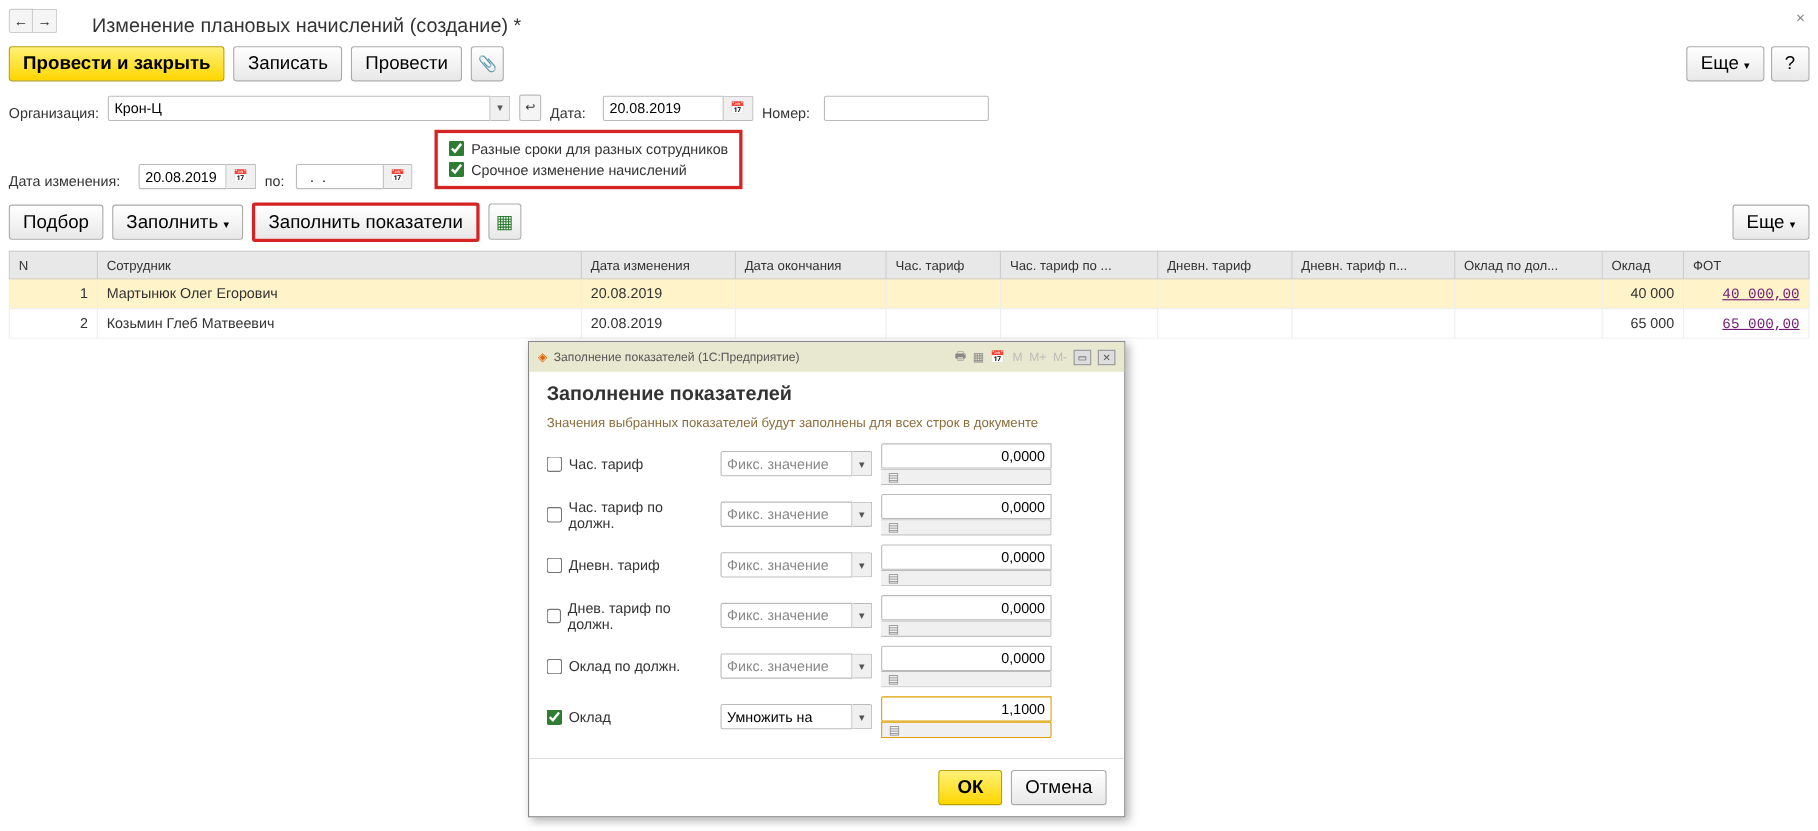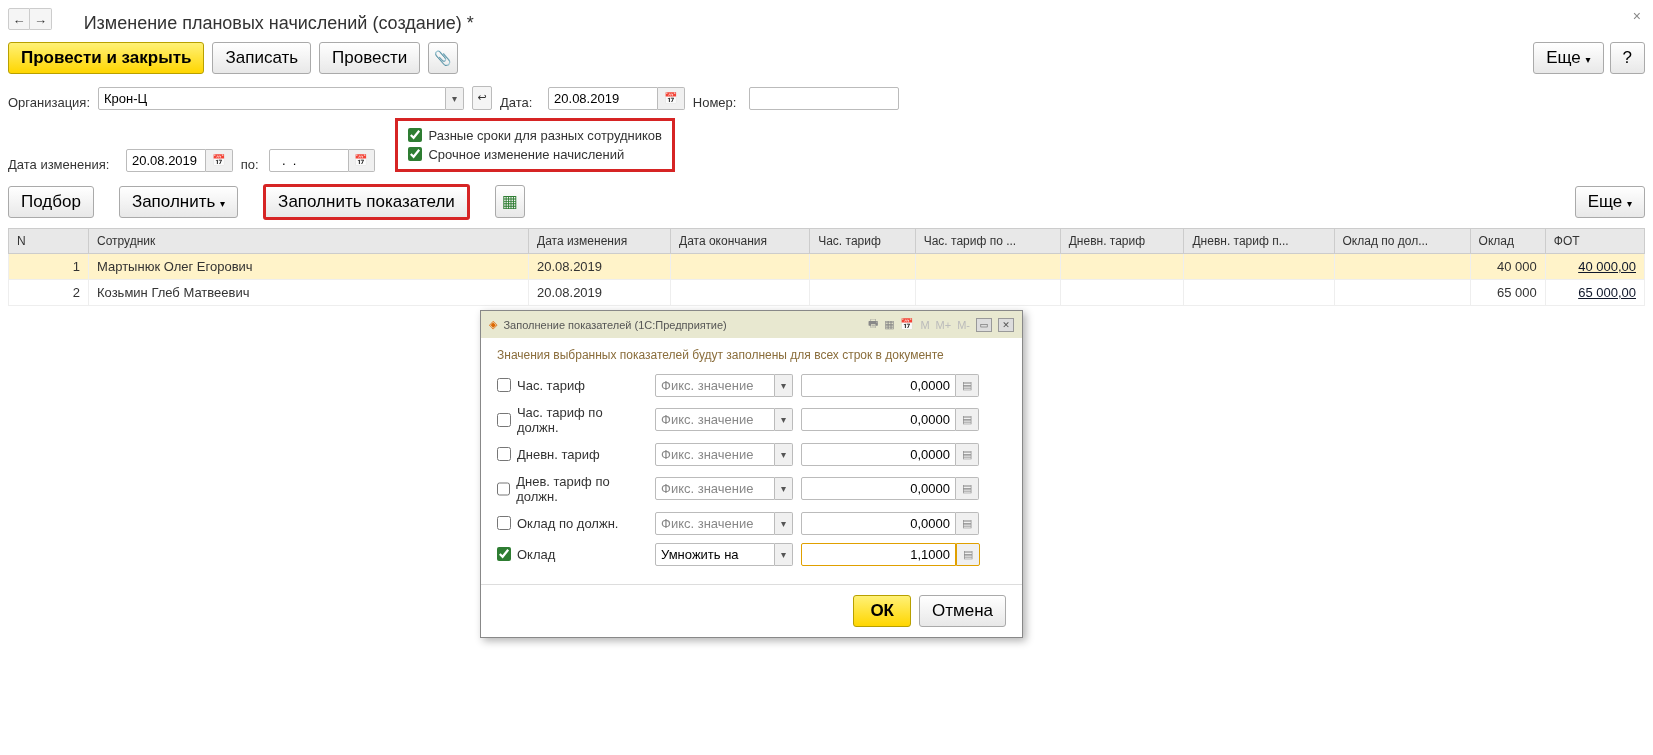--- a/index.html
+++ b/index.html
@@ -25,45 +25,45 @@
 .input-group { display: flex; }
 .input-group .form-input { border-radius: 2px 0 0 2px; }
 .input-btn { border: 1px solid #bbb; border-left: none; background: #f0f0f0; padding: 0 6px; cursor: pointer; font-size: 11px; color: #555; display: flex; align-items: center; }
 .input-btn:last-child { border-radius: 0 2px 2px 0; }
 .link-btn { border: 1px solid #bbb; background: #f5f5f5; width: 20px; height: 24px; display: flex; align-items: center; justify-content: center; border-radius: 2px; cursor: pointer; font-size: 11px; }
 
 .checkbox-block { border: 3px solid #d62424; padding: 5px 10px; margin-left: 12px; }
 .checkbox-row { display: flex; align-items: center; gap: 6px; padding: 2px 0; }
 .chk { width: 14px; height: 14px; accent-color: #2e7d32; }
 
-.toolbar2 { display: flex; align-items: center; padding: 8px; gap: 25px; }
+.toolbar2 { display: flex; align-items: center; padding: 8px; gap: 8px; }
 .highlight-btn { border: 3px solid #d62424; }
 
 .grid-wrap { margin: 0 8px; }
 table.grid { width: 100%; border-collapse: collapse; }
 table.grid th { background: #e8e8e8; border: 1px solid #ccc; padding: 5px 8px; text-align: left; font-weight: normal; font-size: 12px; }
 table.grid td { border: 1px solid #eee; padding: 5px 8px; font-size: 13px; }
 table.grid tr.sel td { background: #fff3c9; }
 .num { text-align: right; }
-.link-num { text-decoration: underline; color: #0f172a; }
+.link-num { text-decoration: underline; color: #701a75; font-family: Liberation Mono, monospace; }
 
 
 .dialog { position: absolute; top: 310px; left: 480px; width: 543px; background: #fff; border: 1px solid #888; box-shadow: 3px 3px 8px rgba(0,0,0,0.3); }
 .dlg-titlebar { background: #e8e8d0; padding: 4px 8px; display: flex; align-items: center; gap: 6px; font-size: 11px; color: #555; }
 .dlg-titlebar .spacer { flex: 1; }
 .dlg-win-btn { width: 16px; height: 14px; border: 1px solid #999; background: #ddd; font-size: 9px; display: flex; align-items: center; justify-content: center; cursor: pointer; }
 .dlg-body { padding: 10px 16px; }
 .dlg-heading { font-size: 18px; font-weight: bold; margin-bottom: 8px; }
 .dlg-sub { font-size: 12px; color: #8a6d3b; margin-bottom: 10px; line-height: 1.3; }
 .dlg-row { display: flex; align-items: center; gap: 8px; margin-bottom: 8px; }
 .dlg-row .lbl { display: flex; align-items: center; gap: 6px; width: 150px; font-size: 13px; }
 .dlg-dd { display: flex; }
 .dlg-dd .form-input { width: 120px; border-radius: 2px 0 0 2px; color: #888; }
 .dlg-dd .input-btn { width: 18px; justify-content: center; }
-.dlg-val-group { display: flex; }
+.dlg-val-group { display: flex; flex-direction: column; }
 .dlg-val { width: 155px; text-align: right; border-radius: 2px 0 0 2px; }
 .dlg-row.active .form-input { color: #000; }
 .dlg-row.active .yellow { border: 1px solid #e0a000; }
 .dlg-footer { padding: 10px 16px; border-top: 1px solid #ddd; display: flex; justify-content: flex-end; gap: 8px; }
 
 .clip-icon::before { content: "📎"; font-size: 14px; }
 .col-icon::before { content: "▦"; color: #2e7d32; }
 .cal-icon::before { content: "📅"; font-size: 11px; }
 .dd-icon::before { content: "▾"; font-size: 10px; }
 .calc-icon::before { content: "▤"; font-size: 11px; color: #888; }
@@ -196,20 +196,21 @@
     <span style="color:#888;">🖶</span>
     <span style="color:#888;">▦</span>
     <span style="color:#c77;">📅</span>
     <span style="color:#bbb;">M</span>
     <span style="color:#bbb;">M+</span>
     <span style="color:#bbb;">M-</span>
     <span class="dlg-win-btn">▭</span>
     <span class="dlg-win-btn">✕</span>
   </div>
   <div class="dlg-body">
+    <div class="dlg-heading">Заполнение показателей</div>
     <div class="dlg-sub">Значения выбранных показателей будут заполнены для всех строк в документе</div>
 
     <div class="dlg-row">
       <span class="lbl">
           <input type="checkbox" class="chk" style="">
           <span>Час. тариф</span>
         </span>
       <div class="dlg-dd">
           <input class="form-input" value="Фикс. значение" style="">
           <span class="input-btn dd-icon"></span>

